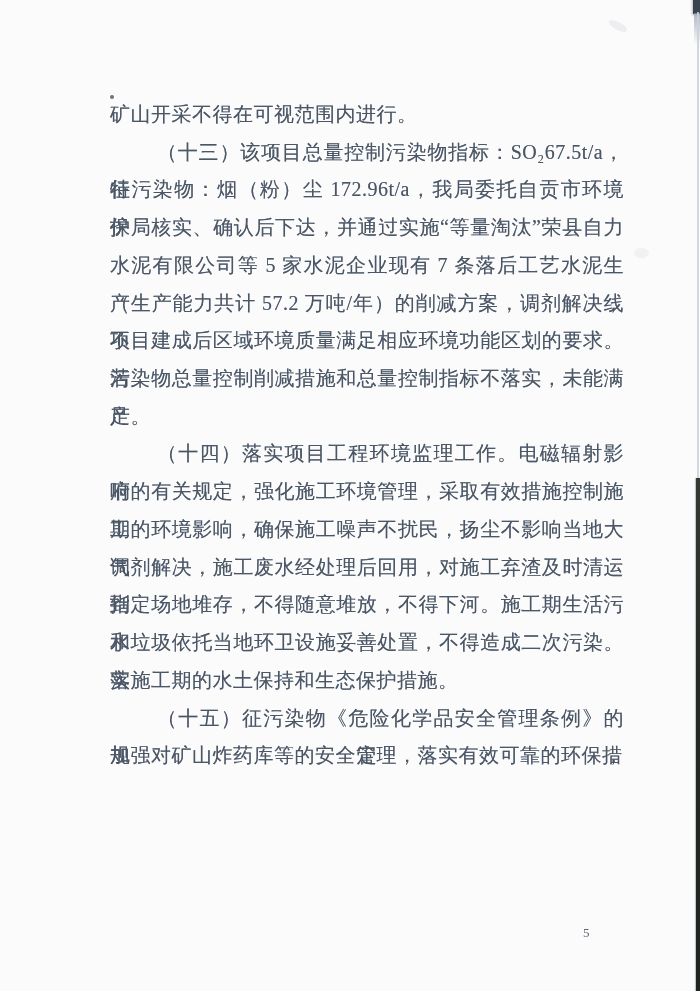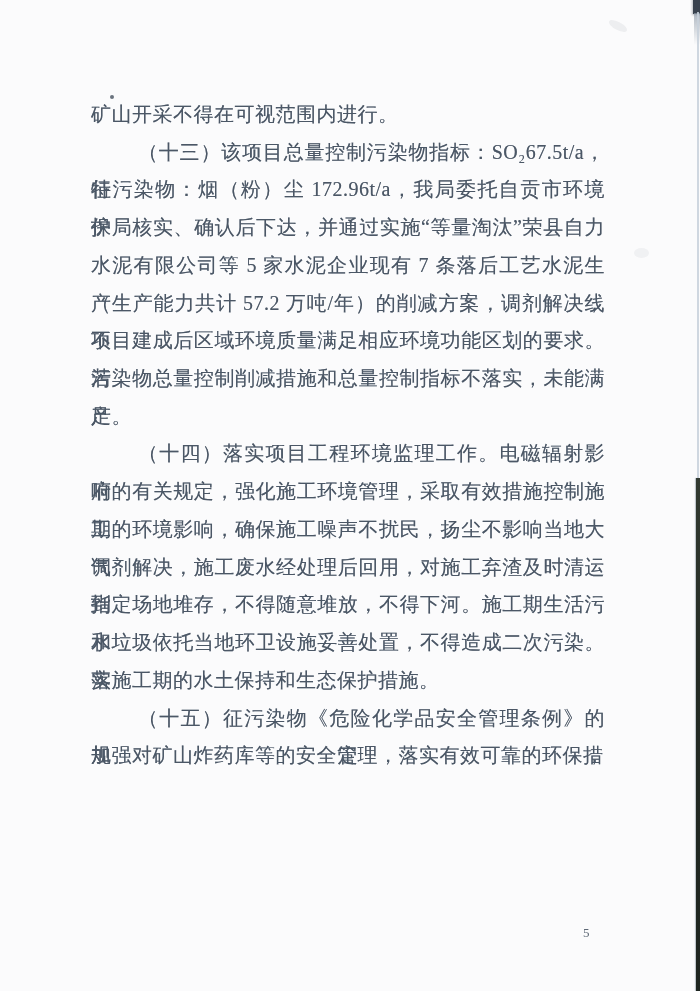--- a/index.html
+++ b/index.html
@@ -15,21 +15,21 @@
   .sheet {
     position: relative;
     width: 700px;
     height: 991px;
     background: #fbfbfc;
     overflow: hidden;
   }
   
   .textblock {
     position: absolute;
-    left: 91px;
+    left: 110px;
     top: 96px;
     width: 514px;
   }
   .tl {
     height: 37.72px;
     line-height: 37.72px;
     font-size: 20px;
     color: #4b5766;
     text-shadow: 0 0 0.6px rgba(75,87,102,0.55);
     white-space: normal;

